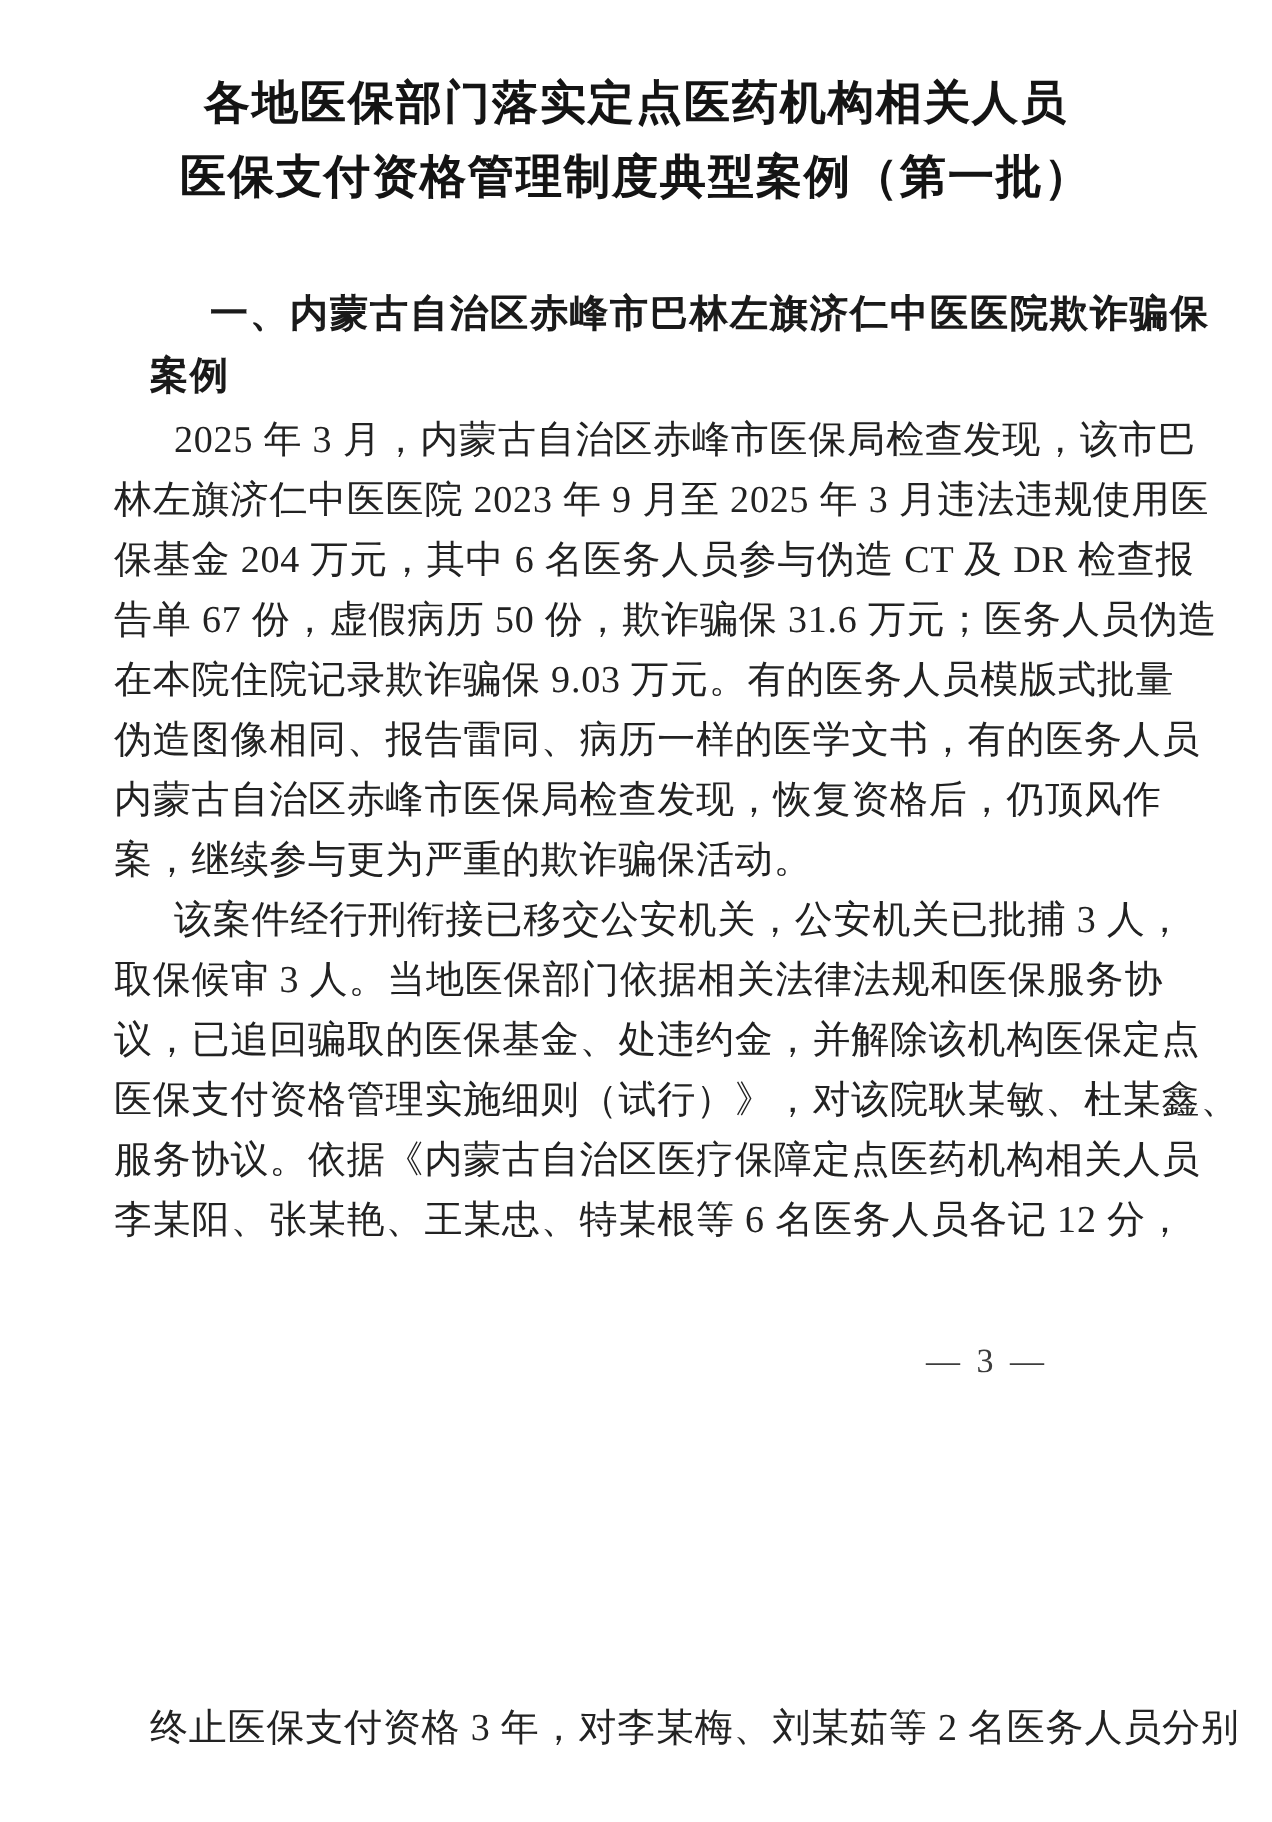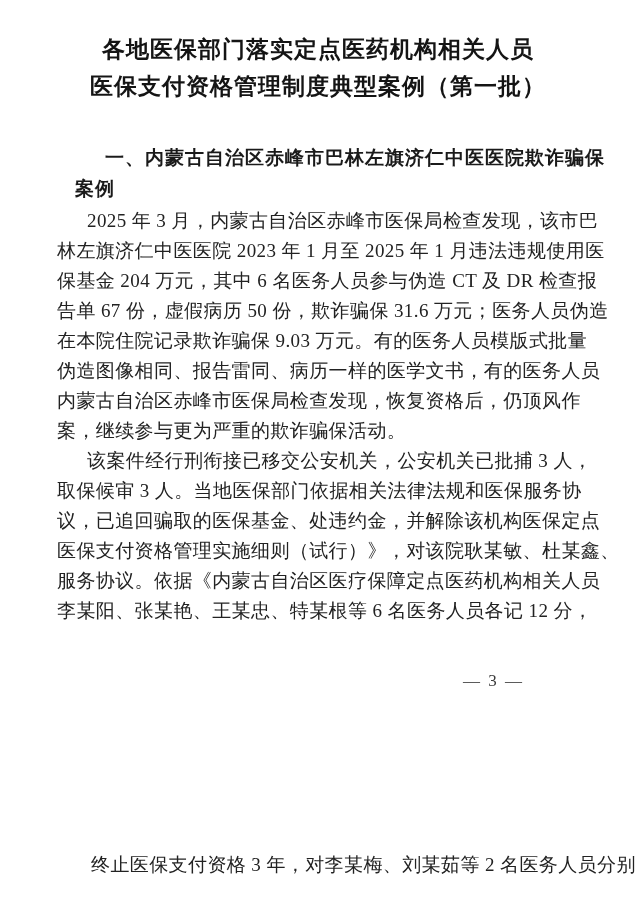--- a/index.html
+++ b/index.html
@@ -15,21 +15,21 @@
     overflow: hidden;
     font-family: "Liberation Serif", serif;
     color: #1f1f1f;
   }
   .doc-title {
     position: absolute;
     top: 33px;
     left: 0;
     width: 636px;
     text-align: center;
-    font-family: Liberation Mono, monospace;
+    font-family: Liberation Serif, serif;
     font-weight: bold;
     font-size: 23px;
     line-height: 37px;
     letter-spacing: 1px;
     color: #141414;
   }
   .section-heading {
     position: absolute;
     top: 142px;
     left: 75px;
@@ -59,21 +59,21 @@
     top: 671px;
     right: 112px;
     font-size: 17px;
     line-height: 20px;
     letter-spacing: 2px;
     color: #3d3d3d;
   }
   .next-page-text {
     position: absolute;
     top: 849px;
-    left: 91px;
+    left: 75px;
     width: 492px;
     font-size: 19px;
     line-height: 31px;
     letter-spacing: 0.4px;
     color: #222222;
   }
 </style>
 </head>
 <body>
 
@@ -85,21 +85,21 @@
   </div>
 
   <div class="section-heading indent-first">
       <div class="line">一、内蒙古自治区赤峰市巴林左旗济仁中医医院欺诈骗保</div>
       <div class="line">案例</div>
     </div>
 
   <div class="body-text">
     <div class="para indent-first">
         <div class="line">2025 年 3 月，内蒙古自治区赤峰市医保局检查发现，该市巴</div>
-        <div class="line">林左旗济仁中医医院 2023 年 1 月至 2025 年 1 月违法违规使用医</div>
+        <div class="line">林左旗济仁中医医院 2023 年 9 月至 2025 年 3 月违法违规使用医</div>
         <div class="line">保基金 204 万元，其中 6 名医务人员参与伪造 CT 及 DR 检查报</div>
         <div class="line">告单 67 份，虚假病历 50 份，欺诈骗保 31.6 万元；医务人员伪造</div>
         <div class="line">在本院住院记录欺诈骗保 9.03 万元。有的医务人员模版式批量</div>
         <div class="line">伪造图像相同、报告雷同、病历一样的医学文书，有的医务人员</div>
         <div class="line">内蒙古自治区赤峰市医保局检查发现，恢复资格后，仍顶风作</div>
         <div class="line">案，继续参与更为严重的欺诈骗保活动。</div>
       </div>
     <div class="para indent-first">
         <div class="line">该案件经行刑衔接已移交公安机关，公安机关已批捕 3 人，</div>
         <div class="line">取保候审 3 人。当地医保部门依据相关法律法规和医保服务协</div>

